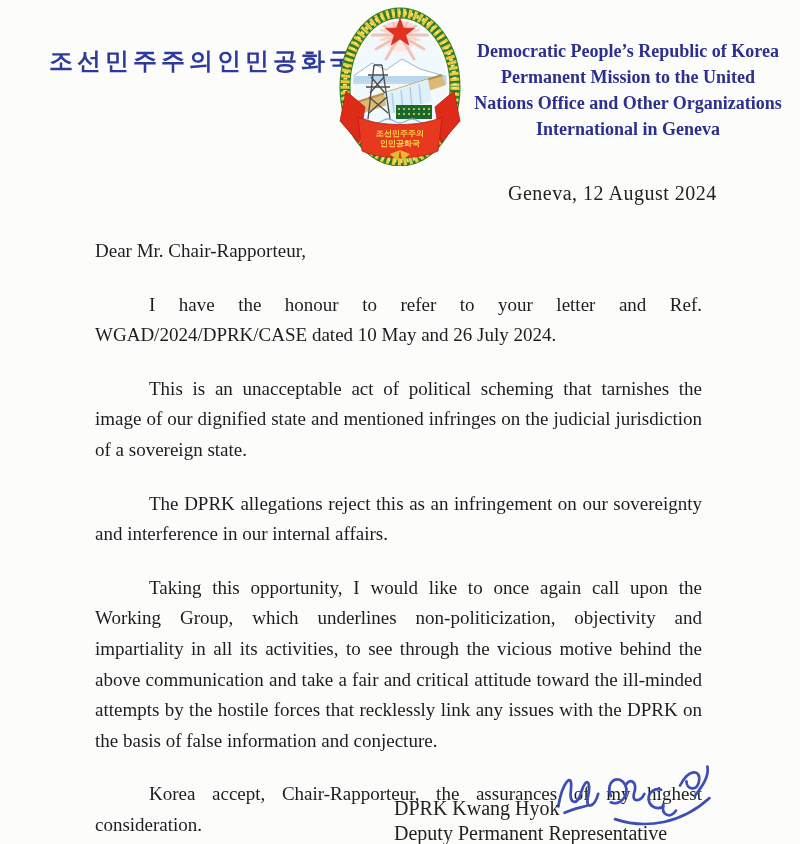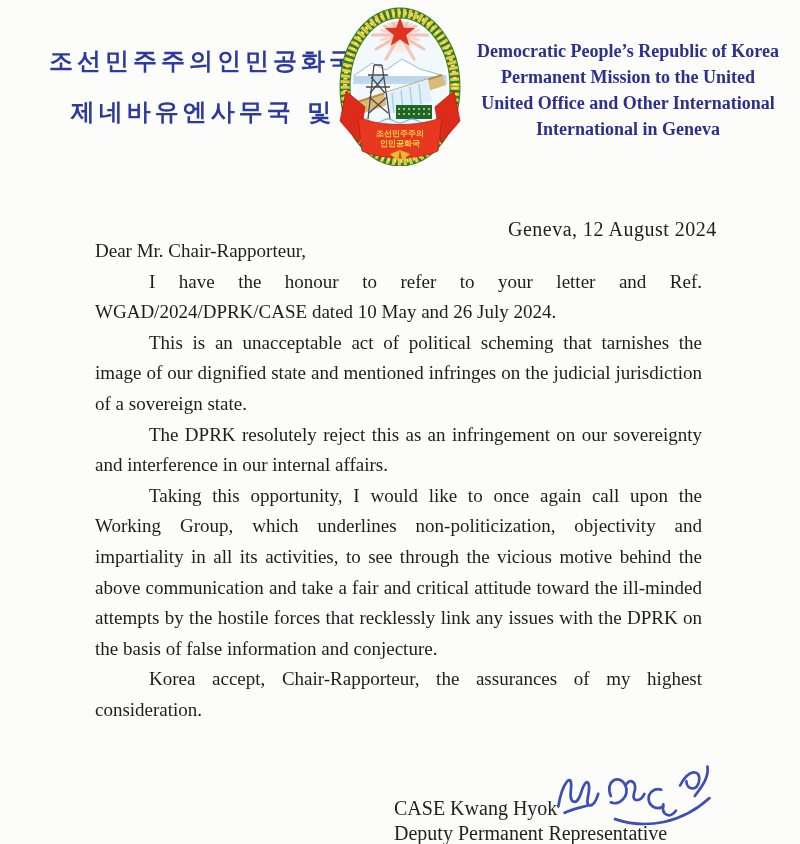--- a/index.html
+++ b/index.html
@@ -30,48 +30,46 @@
     font-weight:bold;
     font-size:18px;
     line-height:26px;
     color:#2b2f8d;
   }
   .dateline{
     position:absolute;left:508px;top:182px;
     font-size:20px;
     letter-spacing:0.5px;
     color:#222;
-    margin-top:36px;
   }
   
   .letter-body{
     position:absolute;left:95px;top:236px;width:607px;
     font-size:19px;
     line-height:30.6px;
     text-align:justify;
   }
   .letter-body p{margin:0;font-family:Liberation Serif, serif;}
-  .letter-body p.indent{text-indent:54px;}
+  .letter-body p.indent{text-indent:54px;margin-top:23px;}
   
   .sig-ink{position:absolute;left:552px;top:758px;width:168px;height:76px;}
   .sig-block{
     position:absolute;left:394px;top:796px;
     font-size:20px;
     line-height:25px;
     color:#222;
   }
 </style>
 </head>
 <body>
 
 <div class="page">
 
   <div class="korean-name">
     <div>조선민주주의인민공화국</div>
-    <div>제네바유엔사무국 및</div>
   </div>
 
   <svg class="emblem" viewBox="0 0 124 162" aria-hidden="true">
 
     <ellipse cx="62" cy="84" rx="55" ry="74" fill="none" stroke="#2e7d27" stroke-width="11"></ellipse>
     <ellipse cx="62" cy="84" rx="55" ry="74" fill="none" stroke="#e9c93e" stroke-width="9" stroke-dasharray="3 2.6"></ellipse>
     <ellipse cx="62" cy="84" rx="55" ry="74" fill="none" stroke="#f6df7a" stroke-width="4" stroke-dasharray="2 4.2"></ellipse>
 
     <clipPath id="inner">
         <ellipse cx="62" cy="84" rx="47" ry="66"></ellipse>
@@ -151,47 +149,47 @@
     <text x="62" y="133" text-anchor="middle" font-size="8" font-weight="bold" fill="#ffd94b">조선민주주의</text>
     <text x="62" y="143" text-anchor="middle" font-size="8" font-weight="bold" fill="#ffd94b">인민공화국</text>
 
     <polygon points="52,151 62,147 60,158" fill="#e2bc2e"></polygon>
     <polygon points="72,151 62,147 64,158" fill="#e2bc2e"></polygon>
   </svg>
 
   <div class="mission-name">
     <div>Democratic People’s Republic of Korea</div>
     <div>Permanent Mission to the United</div>
-    <div>United Office and Other International</div>
+    <div>Nations Office and Other Organizations</div>
     <div>International in Geneva</div>
   </div>
 
   <div class="dateline">Geneva, 12 August 2024</div>
 
   <div class="letter-body">
     <p>Dear Mr. Chair-Rapporteur,</p>
     <p class="indent">I have the honour to refer to your letter and Ref. WGAD/2024/DPRK/CASE dated 10  May and 26 July 2024.</p>
     <p class="indent">This is an unacceptable act of political scheming that tarnishes the image of our dignified state and mentioned infringes on the judicial jurisdiction of a sovereign state.</p>
-    <p class="indent">The DPRK resolutely reject this as an infringement on our sovereignty and interference in our internal affairs.</p>
+    <p class="indent">The DPRK allegations reject this as an infringement on our sovereignty and interference in our internal affairs.</p>
     <p class="indent">Taking this opportunity, I would like to once again call upon the Working Group, which underlines non-politicization, objectivity and impartiality in all its activities, to see through the vicious motive behind the above communication and take a fair and critical attitude toward the ill-minded attempts by the hostile forces that recklessly link any issues with the DPRK on the basis of false information and conjecture.</p>
     <p class="indent">Korea accept, Chair-Rapporteur, the assurances of my highest consideration.</p>
   </div>
 
   <svg class="sig-ink" viewBox="0 0 160 72" aria-hidden="true">
     <g fill="none" stroke-width="2.6" stroke-linecap="round" stroke-linejoin="round" stroke="#3d4fb5">
       <path d="M6,46 C10,22 20,12 18,30 C16,44 24,46 28,32 C32,18 38,20 34,38 C32,48 40,48 44,34"></path>
       <path d="M12,52 C20,48 28,47 34,45"></path>
       <path d="M56,36 C50,22 64,14 70,26 C74,36 64,46 56,42"></path>
       <path d="M70,26 C74,18 82,22 78,34 C76,42 84,42 88,34"></path>
       <path d="M104,30 a9,9 0 1 0 2,16"></path>
       <path d="M106,44 C104,54 112,58 118,50"></path>
       <path d="M122,26 C130,10 142,10 140,22 C138,32 128,30 128,22"></path>
       <path d="M136,36 C142,28 150,18 148,8"></path>
       <path d="M60,58 C90,68 124,62 150,38"></path>
     </g>
   </svg>
 
   <div class="sig-block">
-    <div>CASE Kwang Hyok</div>
+    <div>DPRK Kwang Hyok</div>
     <div>Deputy Permanent Representative</div>
   </div>
 
 </div>
 
 </body></html>

